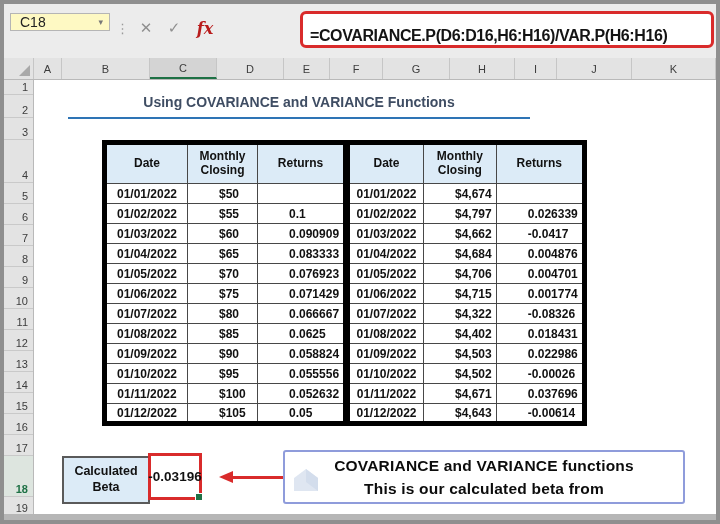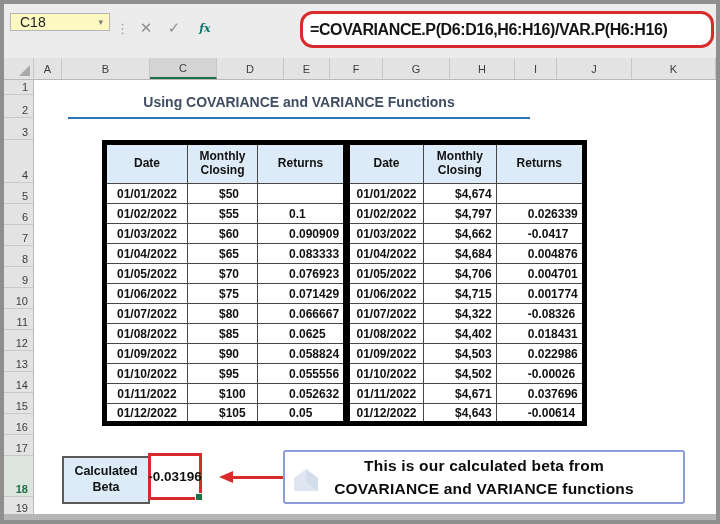--- a/index.html
+++ b/index.html
@@ -9,23 +9,23 @@
   
   .topbar{position:absolute;left:0;top:0;width:712px;height:54px;background:#ececec;}
   .namebox{position:absolute;left:6px;top:9px;width:100px;height:18px;background:#fef9c3;border:1px solid #b5b5b5;
            display:flex;align-items:center;box-sizing:border-box;}
   .namebox .nb-val{padding-left:9px;font-size:14px;color:#222;flex:1;}
   .namebox .nb-dd{font-size:9px;color:#777;padding-right:6px;}
   .fb-ico{position:absolute;top:9px;height:30px;display:flex;align-items:center;justify-content:center;}
   .dots{left:112px;width:12px;color:#9a9a9a;font-size:13px;letter-spacing:-1px;}
   .fb-cancel{left:130px;width:24px;color:#8f8f8f;font-size:15px;}
   .fb-enter{left:158px;width:24px;color:#8f8f8f;font-size:15px;}
-  .fb-fx{left:188px;width:26px;color:#0f766e;font-size:11px;font-style:italic;font-family:"DejaVu Serif",serif;font-weight:bold;}
+  .fb-fx{left:188px;width:26px;color:#b91c1c;font-size:16px;font-style:italic;font-family:"DejaVu Serif",serif;font-weight:bold;}
   .formula-box{position:absolute;left:296px;top:7px;width:414px;height:37px;box-sizing:border-box;background:#fff;
-               border:3px solid var(--red);border-radius:13px;display:flex;align-items:center;overflow:hidden;}
+               border:3px solid var(--red);border-radius:6px;display:flex;align-items:flex-end;overflow:hidden;}
   .formula-box span{padding-left:7px;font-size:16px;font-weight:bold;color:#141414;white-space:nowrap;letter-spacing:-0.4px;}
 
   
   .colstrip{position:absolute;left:0;top:54px;width:712px;height:22px;display:flex;background:#e3e3e3;
             border-bottom:1px solid #b9b9b9;box-sizing:border-box;}
   .corner{width:30px;border-right:1px solid #c6c6c6;position:relative;box-sizing:border-box;}
   .corner::after{content:"";position:absolute;right:3px;bottom:3px;border-left:11px solid transparent;
                  border-bottom:11px solid #a9a9a9;}
   .colhdrs{flex:1;display:flex;}
   .colhdr{border-right:1px solid #c6c6c6;display:flex;align-items:center;justify-content:center;
@@ -307,18 +307,18 @@
   </div>
 
   <div class="arrow-line"></div>
   <div class="arrow-head"></div>
 
   <div class="callout">
     <svg class="wm" width="32" height="30" viewBox="0 0 32 30">
       <path d="M4 13 L16 4 L28 13 L28 26 L4 26 Z" fill="#b9c9e2"></path>
       <path d="M16 4 L28 13 L28 26 L16 17 Z" fill="#9fb4d6"></path>
     </svg>
+    <div>COVARIANCE and VARIANCE functions</div>
     <div>This is our calculated beta from</div>
-    <div>COVARIANCE and VARIANCE functions</div>
   </div>
 
   <div class="bottombar"></div>
 </div>
 
 </body></html>

